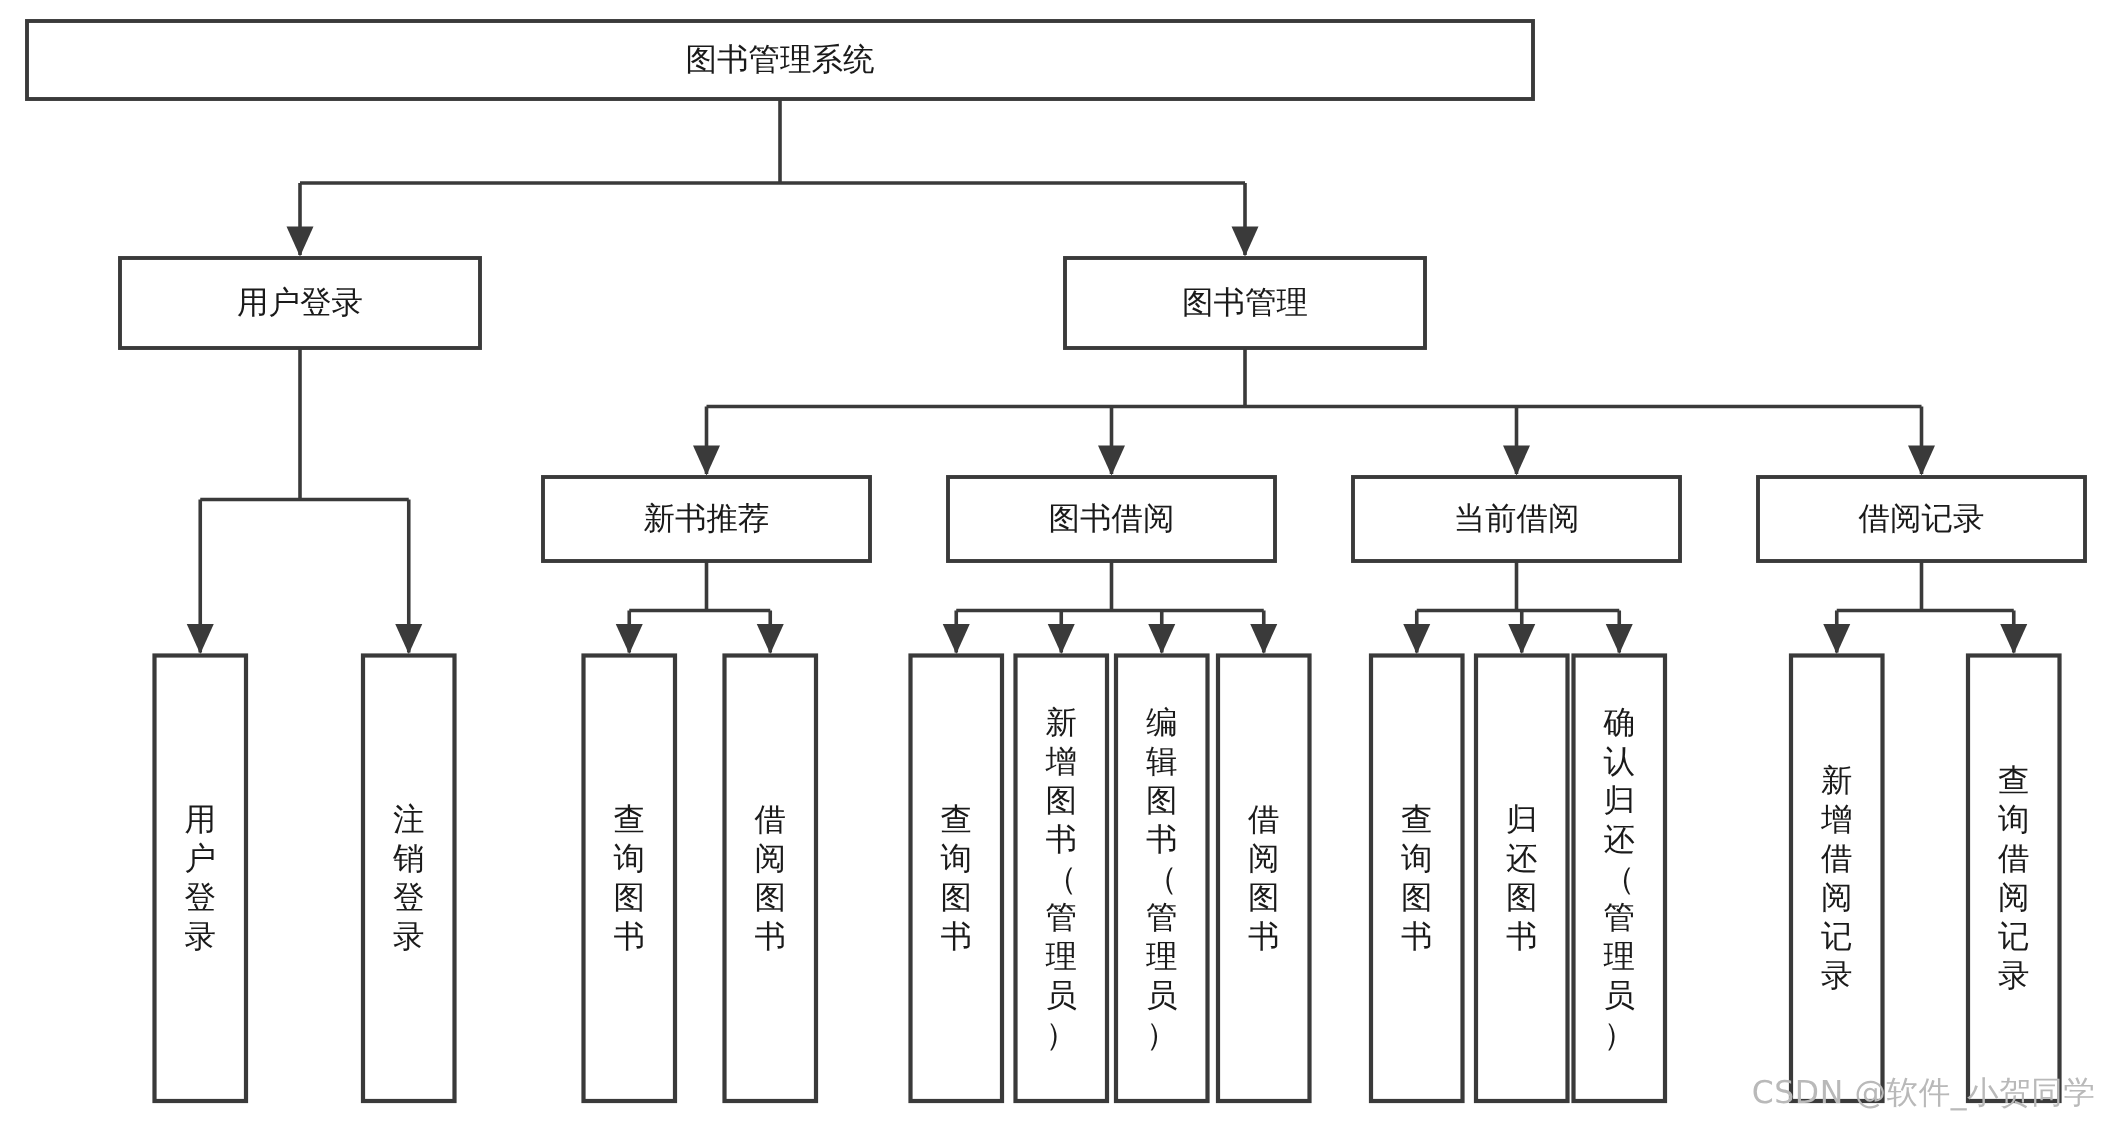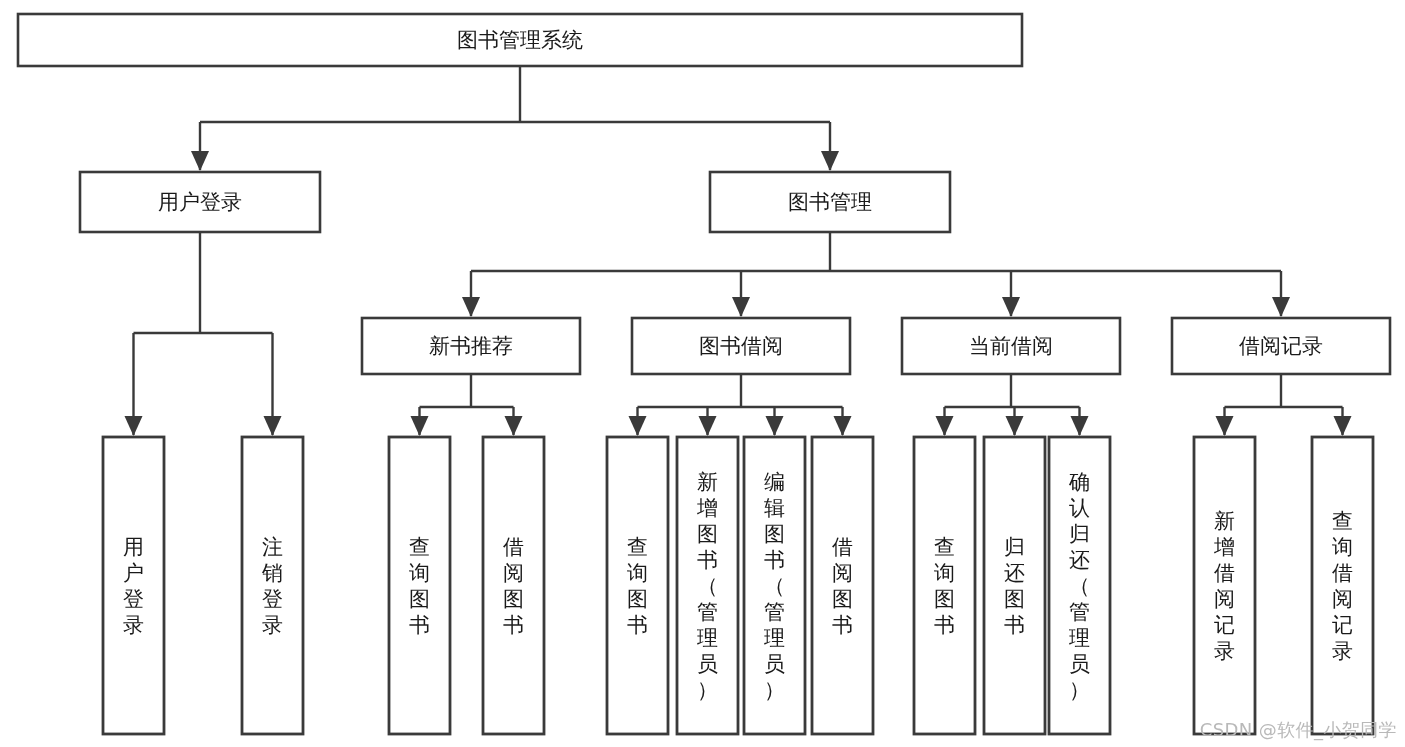--- a/index.html
+++ b/index.html
@@ -54,21 +54,21 @@
   }
   .node-label.vertical-label {
     font-size: 21px;
     text-anchor: middle;
   }
   .watermark {
     position: absolute;
     right: 8px;
     bottom: 5px;
     color: #b9b9b9;
-    font-size: 18px;
+    font-size: 21px;
     font-family: "DejaVu Sans", "Liberation Sans", sans-serif;
     white-space: nowrap;
     letter-spacing: 0.4px;
     user-select: none;
   }
 </style>
 </head>
 <body>
 
 <div id="diagram-root">

